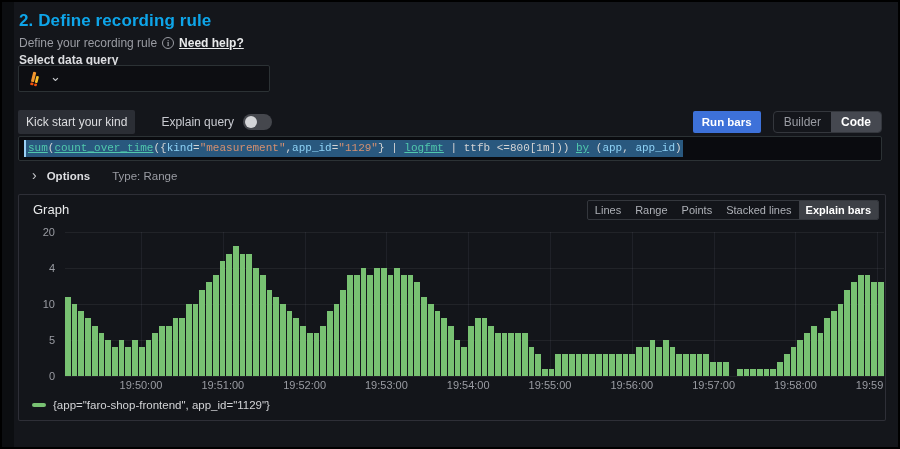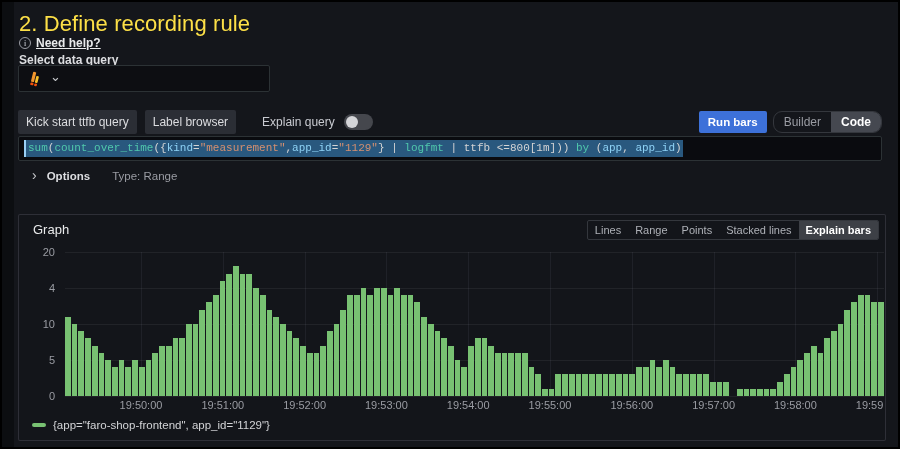--- a/index.html
+++ b/index.html
@@ -8,55 +8,55 @@
     background:#14161b;
     font-family:"Liberation Sans", sans-serif;
     color:#d8d9da;
     position:relative;
     overflow:hidden;
     border:2px solid #000;
   }
   .left-gutter { position:absolute; left:0; top:0; width:12px; height:100%; background:#0c0e11; }
 
   
-  .page-title { position:absolute; left:17px; top:9px; font-size:22px; font-weight:400; color:#fde047; letter-spacing:.1px; }
+  .page-title { position:absolute; left:17px; top:9px; font-size:17px; font-weight:700; color:#0ea5e9; letter-spacing:.1px; }
   .subtitle-row { position:absolute; left:17px; top:34px; font-size:12px; color:#9a9ca3; display:flex; align-items:center; gap:5px; }
   .info-icon { display:inline-flex; width:12px; height:12px; border:1px solid #9a9ca3; border-radius:50%; font-size:8px; color:#9a9ca3; align-items:center; justify-content:center; font-weight:700; font-family:"Liberation Serif", serif; }
   .help-link { color:#e9eaeb; font-weight:700; text-decoration:underline; cursor:pointer; }
   .ds-label { position:absolute; left:17px; top:51px; font-size:12px; font-weight:700; color:#dcdde0; }
   .ds-select { position:absolute; left:16px; top:63px; width:252px; height:27px; background:#0d0e12; border:1px solid #2c3235; border-radius:2px; display:flex; align-items:center; padding:0 8px; gap:7px; cursor:pointer; }
   .ds-select .name { font-size:13px; color:#dcdde0; flex:1; }
   .ds-caret { color:#c7c9cc; font-size:13px; line-height:8px; margin-top:-4px; }
 
   
   .toolbar { position:absolute; left:16px; top:108px; right:16px; height:24px; display:flex; align-items:center; }
   .btn-sec { height:24px; padding:0 8px; background:#2b2e35; border:none; border-radius:2px; color:#dcdde0; font-size:12px; font-weight:500; font-family:inherit; display:flex; align-items:center; cursor:pointer; }
   .btn-sec + .btn-sec { margin-left:8px; }
   .explain-label { margin-left:26px; font-size:12px; color:#c9cbd1; }
   .toggle { margin-left:9px; width:29px; height:16px; border-radius:9px; background:#45474d; position:relative; cursor:pointer; }
   .toggle .knob { position:absolute; left:2px; top:2px; width:12px; height:12px; border-radius:50%; background:#d4d5d8; }
   .toolbar .spacer { flex:1; }
   .btn-primary { height:22px; padding:0 9px; background:#3d71d9; border:none; border-radius:2px; color:#fff; font-size:11.5px; font-weight:700; font-family:inherit; cursor:pointer; }
-  .editor-switch { margin-left:6px; height:22px; display:flex; border:1px solid #34373d; border-radius:9px; overflow:hidden; }
+  .editor-switch { margin-left:12px; height:22px; display:flex; border:1px solid #34373d; border-radius:4px; overflow:hidden; }
   .editor-switch .seg { padding:0 10px; font-size:12px; color:#9a9ca3; display:flex; align-items:center; cursor:pointer; background:transparent; border:none; font-family:inherit; }
   .editor-switch .seg.selected { background:#454850; color:#fff; font-weight:700; }
 
   
   .query-editor { position:absolute; left:16px; top:134px; right:16px; height:25px; background:#0a0b0f; border:1px solid #2c3235; border-radius:2px; display:flex; align-items:center; padding-left:5px; overflow:hidden; cursor:text; }
   .query-text { font-family:"Liberation Mono", monospace; font-size:11px; white-space:pre; background:#29587e; padding:2px 1px 3px 2px; border-left:2px solid #9ad0f5; }
-  .tok-fn { color:#50c8ac; } .tok-label { color:#8fd3f6; } .tok-str { color:#d59070; } .tok-p { color:#d4d4d4; }
+  .tok-fn { color:#50c8ac;text-decoration:underline; } .tok-label { color:#8fd3f6; } .tok-str { color:#d59070; } .tok-p { color:#d4d4d4; }
 
   
   .options-row { position:absolute; left:16px; top:163px; right:16px; height:22px; display:flex; align-items:center; cursor:pointer; }
   .options-chevron { color:#c7c9cc; font-size:14px; margin:0 10px 2px 14px; }
   .options-label { font-size:11.5px; font-weight:700; color:#dcdde0; }
   .options-type { font-size:11.5px; color:#9a9ca3; margin-left:22px; }
 
   
-  .panel { position:absolute; left:16px; top:192px; width:868px; height:227px; border:1px solid rgba(204,204,220,.15); border-radius:2px; background:#13151a;margin-top:20px; }
+  .panel { position:absolute; left:16px; top:192px; width:868px; height:227px; border:1px solid rgba(204,204,220,.15); border-radius:2px; background:#13151a; }
   .panel-title { position:absolute; left:14px; top:7px; font-size:13px; font-weight:500; color:#e9eaeb; }
   .mode-group { position:absolute; right:6px; top:5px; height:20px; display:flex; border:1px solid #34373d; border-radius:2px; overflow:hidden; }
   .mode-group .seg { padding:0 7px; font-size:11px; color:#aeb1b7; background:transparent; border:none; font-family:Liberation Sans, sans-serif; display:flex; align-items:center; cursor:pointer; white-space:nowrap; }
   .mode-group .seg.selected { background:#3d4046; color:#fff; font-weight:700; }
 
   .y-axis { position:absolute; left:0; top:37px; width:40px; height:144px; }
   .ylab { position:absolute; right:4px; font-size:11px; color:#9a9ca3; transform:translateY(-6px); }
   .plot { position:absolute; left:46px; top:37px; width:819px; height:144px; }
   .hgrid { position:absolute; left:0; right:0; height:1px; background:rgba(204,204,220,.08); }
   .vgrid { position:absolute; top:0; bottom:0; width:1px; background:rgba(204,204,220,.07); }
@@ -69,20 +69,21 @@
   .legend-label { font-size:11.5px; color:#d3d4d7; }
 </style>
 </head>
 <body>
 
 <div class="left-gutter"></div>
 
 <h1 class="page-title">2. Define recording rule</h1>
 
 <div class="subtitle-row">
+  <span>Define your recording rule</span>
   <span class="info-icon">i</span>
   <a class="help-link">Need help?</a>
 </div>
 
 <div class="ds-label">Select data query</div>
 
 <div class="ds-select">
   <span style="display:inline-flex;">
     <svg width="16" height="16" viewBox="0 0 16 16">
       <g transform="rotate(14 8 8)">
@@ -90,22 +91,21 @@
         <rect x="4.6" y="12.2" width="3.1" height="2.6" rx="0.8" fill="#f4520b"></rect>
         <rect x="8.6" y="4.6" width="2.7" height="6.8" rx="0.8" fill="#f9c02a"></rect>
         <rect x="8.6" y="12.2" width="2.7" height="2.6" rx="0.8" fill="#f4520b"></rect>
       </g>
     </svg>
   </span>
   <span class="ds-caret">⌄</span>
 </div>
 
 <div class="toolbar">
-  <button class="btn-sec">Kick start ttfb query</button>
-  <button class="btn-sec">Label browser</button>
+  <button class="btn-sec">Kick start your kind</button>
   <span class="explain-label">Explain query</span>
   <span class="toggle">
       <span class="knob"></span>
     </span>
   <span class="spacer"></span>
   <button class="btn-primary">Run bars</button>
   <div class="editor-switch">
     <button class="seg">Builder</button>
     <button class="seg selected">Code</button>
   </div>

